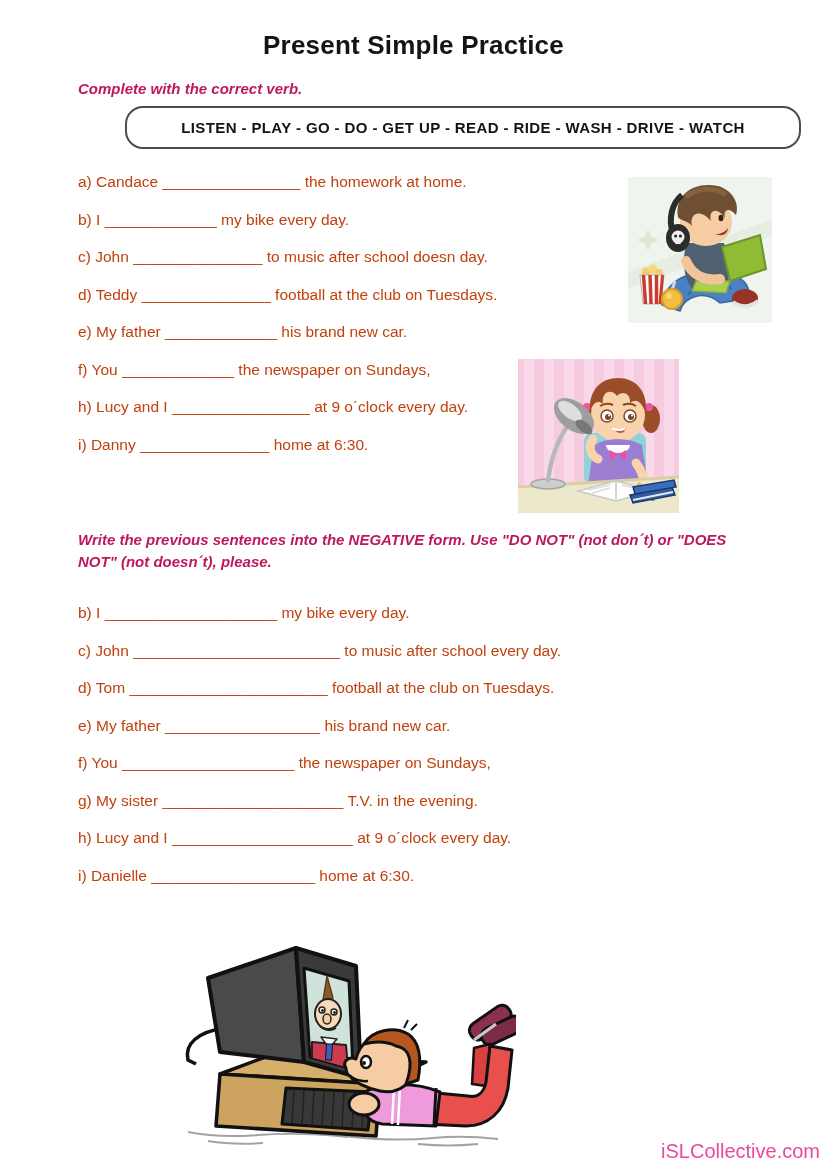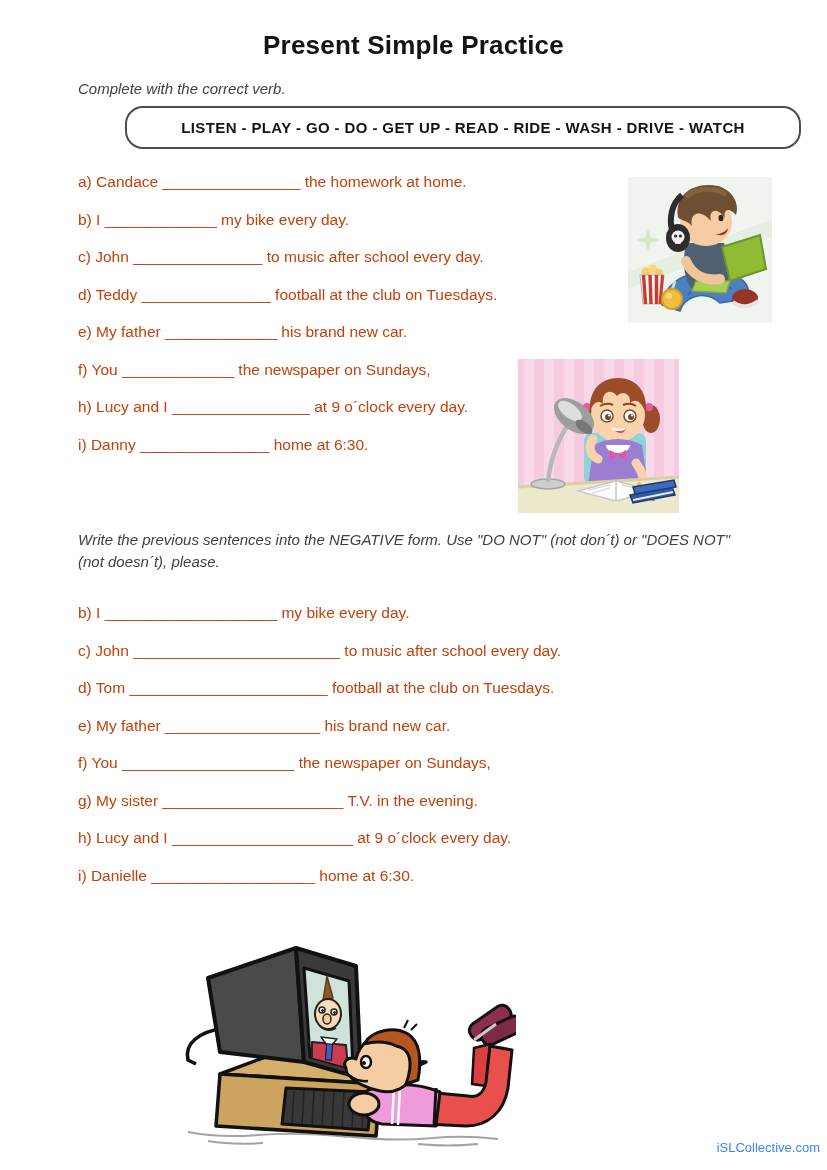--- a/index.html
+++ b/index.html
@@ -13,22 +13,22 @@
     overflow:hidden;
   }
   .title{
     position:absolute;top:20px;left:0;right:0;
     text-align:center;
     font-size:26px;font-weight:bold;color:#141414;
     letter-spacing:.2px;
   }
   .instr{
     position:absolute;left:78px;
-    font-weight:normal;font-style:italic;
-    font-size:15px;color:#404040;
+    font-weight:bold;font-style:italic;
+    font-size:15px;color:#be185d;
   }
   #instr1{top:70px;}
   #instr2{top:519px;width:672px;line-height:22px;}
   .word-box{
     position:absolute;left:125px;top:96px;
     width:676px;height:43px;box-sizing:border-box;
     border:2px solid #4c4c4c;border-radius:18px;
     background:#fff;
     display:flex;align-items:center;justify-content:center;
     font-weight:bold;font-size:15px;letter-spacing:.4px;color:#141414;
@@ -41,40 +41,40 @@
   }
   #sec1{top:153px;}
   #sec2{top:584px;}
   .fig{position:absolute;}
   .fig svg{display:block;width:100%;height:100%;}
   #fig-boy{left:628px;top:167px;width:144px;height:146px;}
   #fig-girl{left:518px;top:349px;width:161px;height:154px;}
   #fig-tv{left:168px;top:926px;width:348px;height:212px;}
   .footer{
     position:absolute;right:7px;top:1130px;
-    font-size:13px;color:#3b82f6;
+    font-size:20px;color:#ec4899;
   }
 </style>
 </head>
 <body>
 
 <div class="page">
 
   <div class="title">Present Simple Practice</div>
 
   <div class="instr" id="instr1">Complete with the correct verb.</div>
 
   <div class="word-box">
     <span>LISTEN - PLAY - GO - DO - GET UP - READ - RIDE - WASH - DRIVE - WATCH</span>
   </div>
 
   <div class="sentences" id="sec1">
     <div>a) Candace ________________ the homework at home.</div>
     <div>b) I _____________ my bike every day.</div>
-    <div>c) John _______________ to music after school every day.</div>
+    <div>c) John _______________ to music after school doesn day.</div>
     <div>d) Teddy _______________ football at the club on Tuesdays.</div>
     <div>e) My father _____________ his brand new car.</div>
     <div>f) You _____________ the newspaper on Sundays,</div>
     <div>h) Lucy and I ________________ at 9 o´clock every day.</div>
     <div>i) Danny _______________ home at 6:30.</div>
   </div>
 
   <div class="instr" id="instr2">Write the previous sentences into the NEGATIVE form. Use "DO NOT" (not don´t) or "DOES NOT" (not doesn´t), please.</div>
 
   <div class="sentences" id="sec2">

